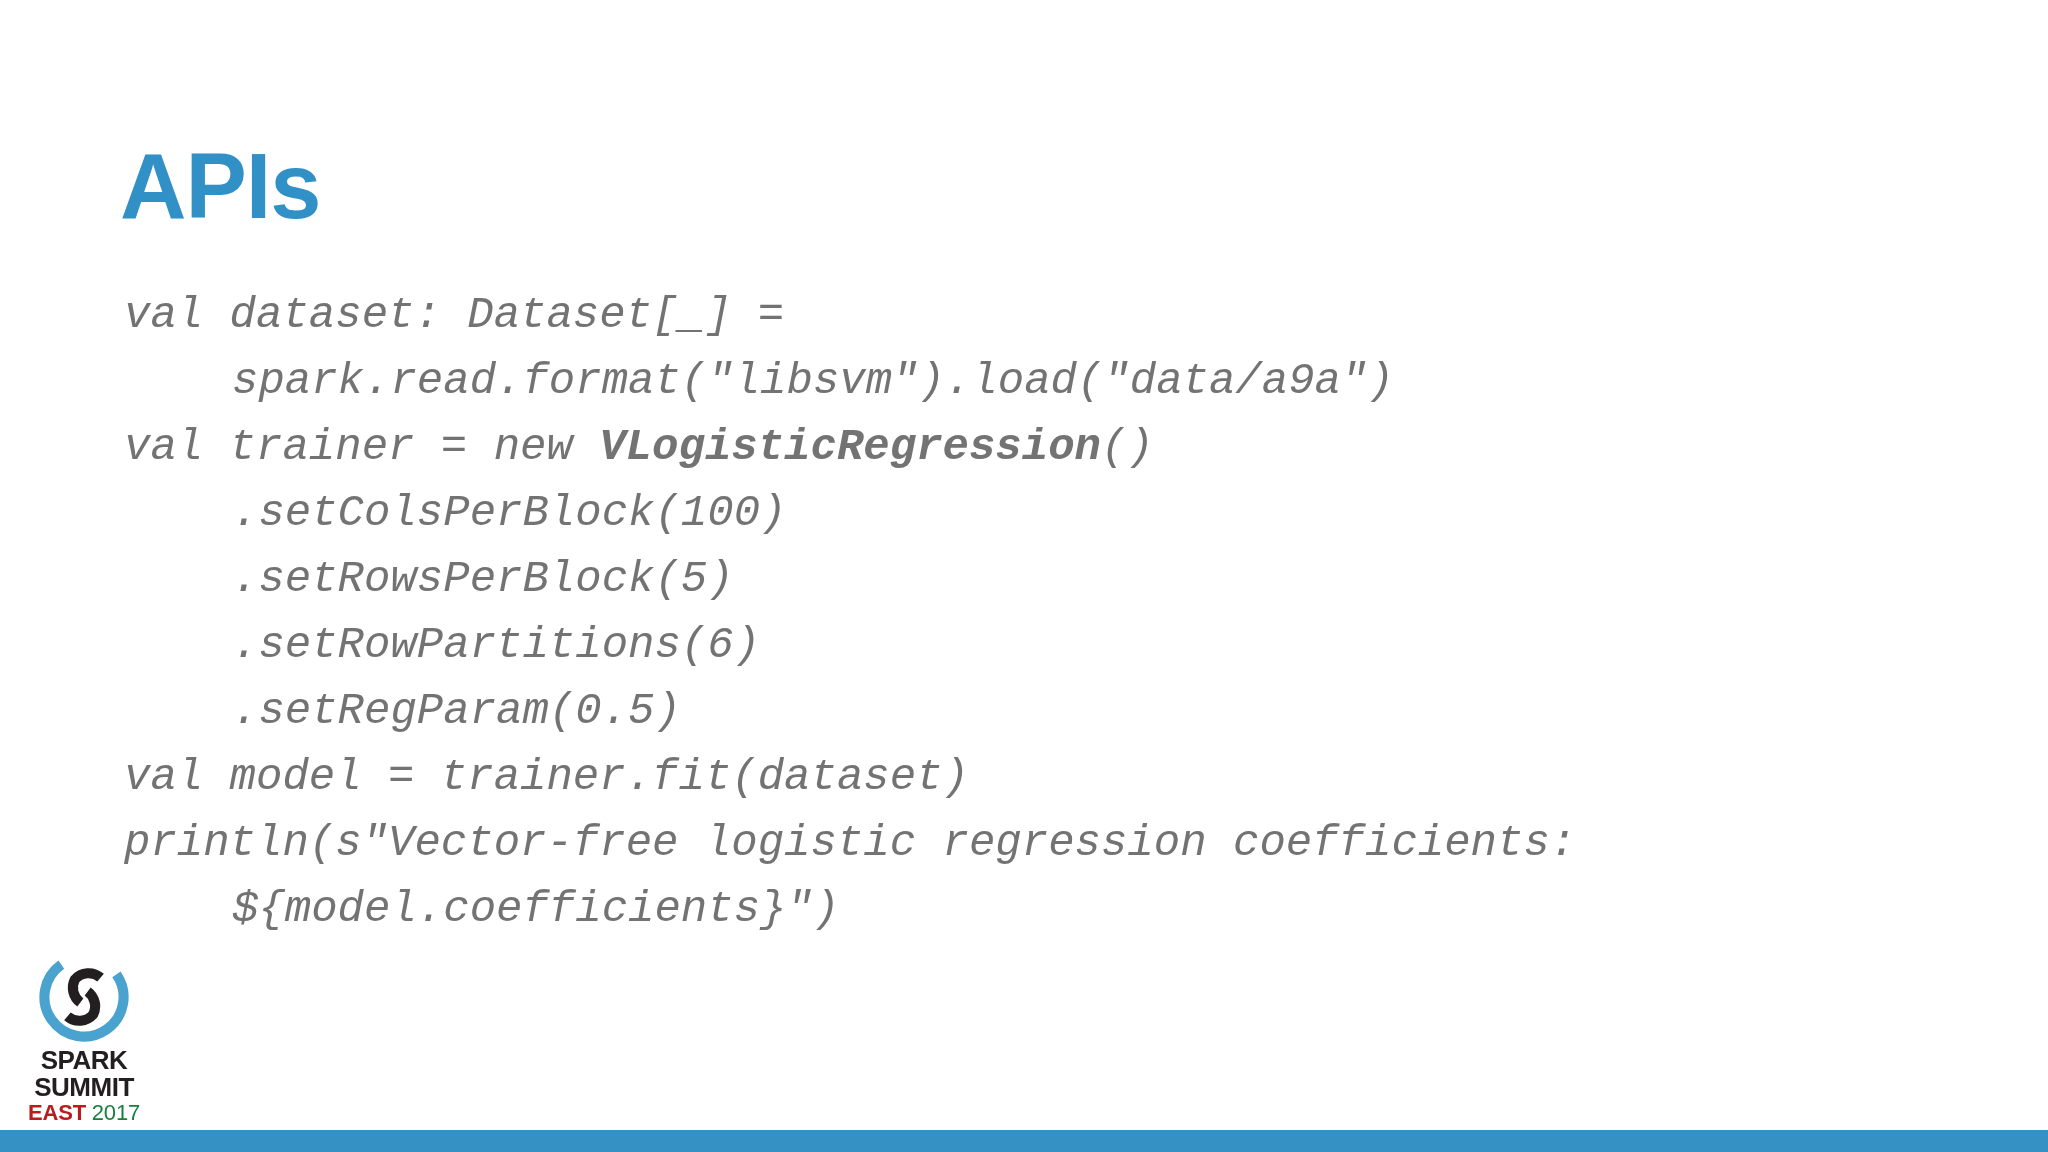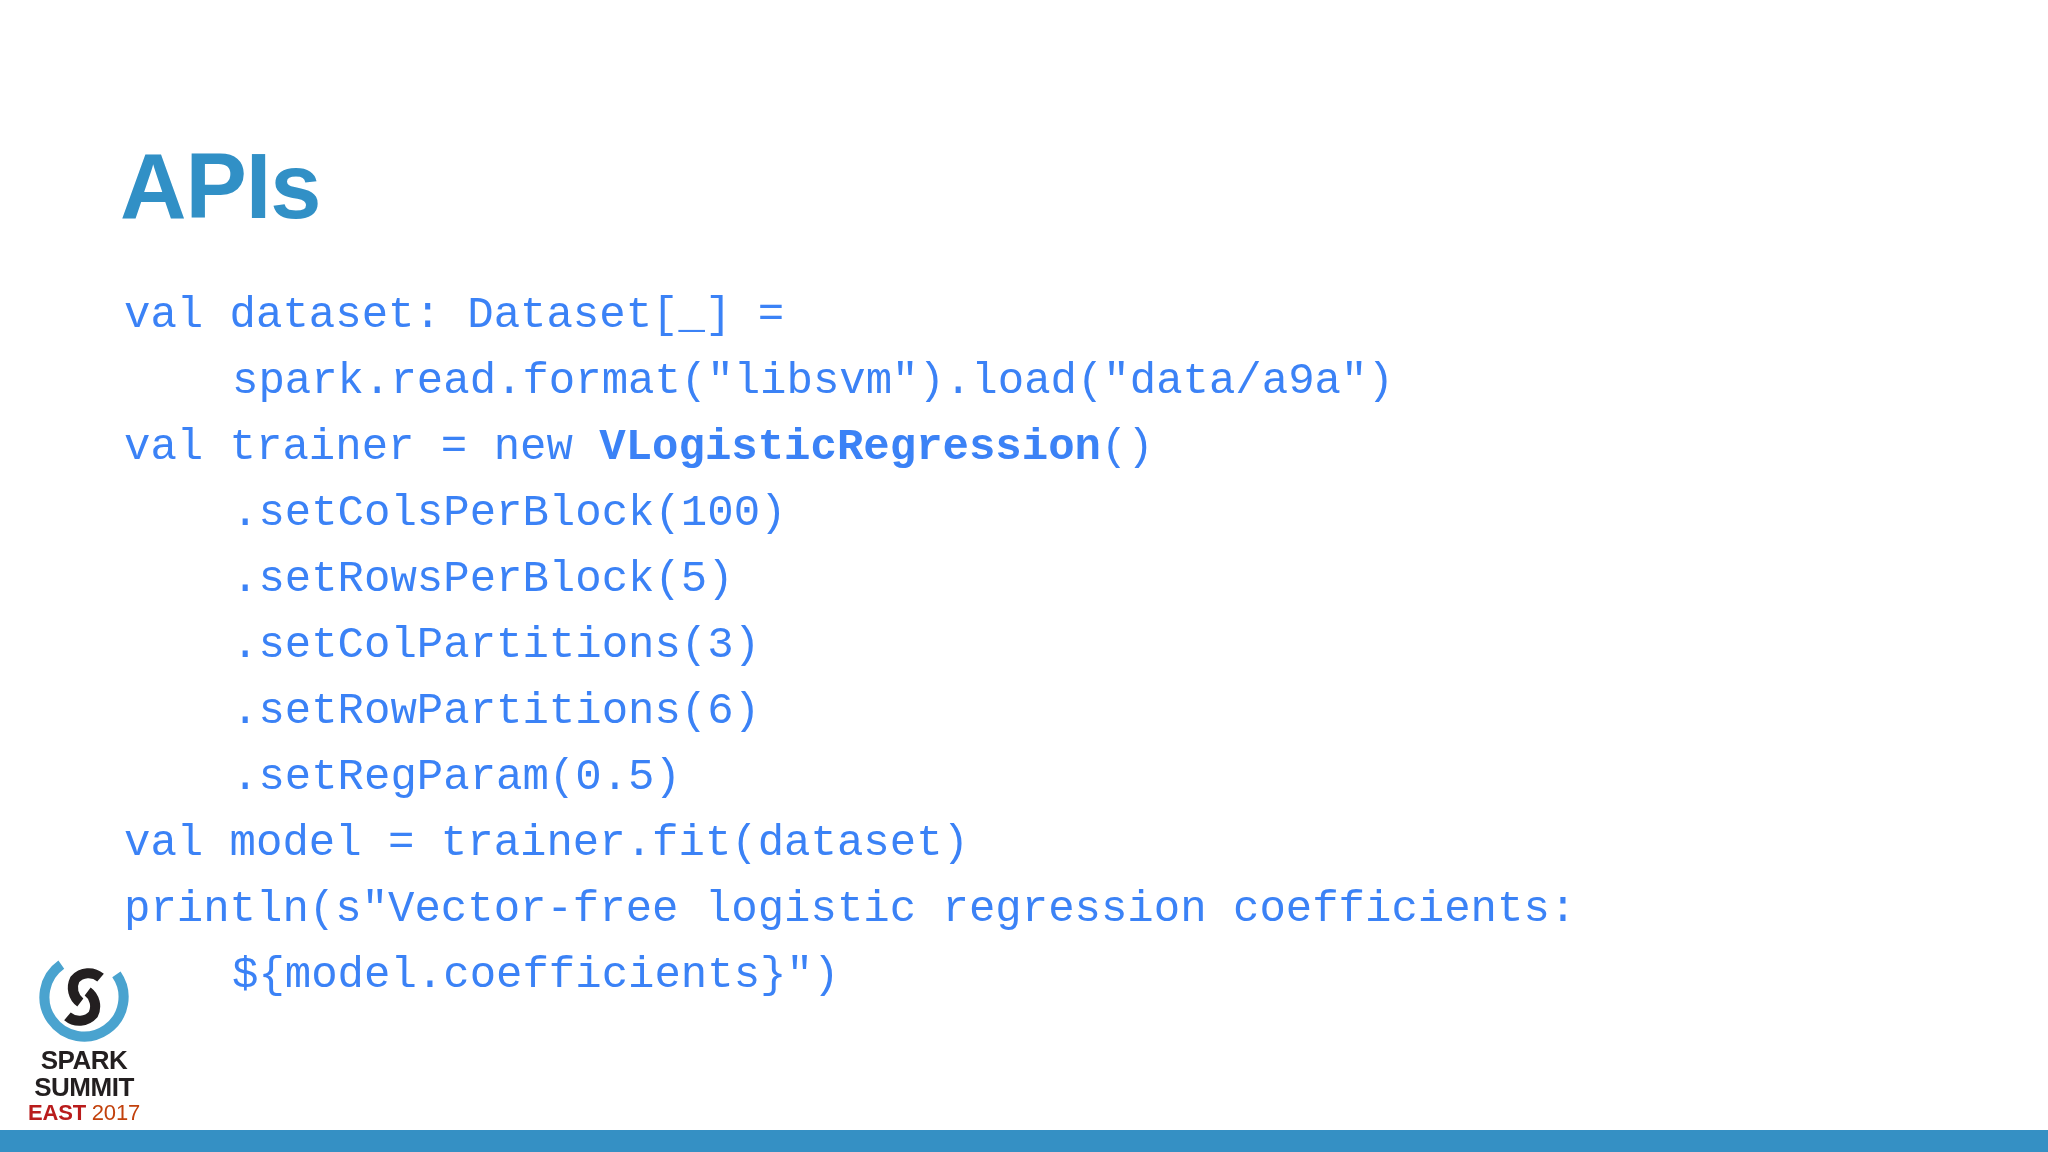--- a/index.html
+++ b/index.html
@@ -43,23 +43,24 @@
     position: absolute;
     left: 124px;
     top: 282px;
     width: 1800px;
   }
 
   .code-line {
     font-family: "Liberation Mono", "DejaVu Sans Mono", monospace;
     font-size: 44px;
     line-height: 66px;
-    color: #3b82f6;
+    color: #737373;
     white-space: pre;
     letter-spacing: 0px;
+    font-style: italic;
   }
 
   .code-line.indent {
     padding-left: 108px;
   }
 
   .code-line .kw-bold {
     font-weight: bold;
   }
 
@@ -103,21 +104,21 @@
     letter-spacing: -0.2px;
   }
 
   .logo-east {
     font-weight: bold;
     color: #b91c1c;
   }
 
   .logo-year {
     font-weight: normal;
-    color: #c2410c;
+    color: #15803d;
   }
 
   
   .bottom-bar {
     position: absolute;
     left: 0;
     right: 0;
     bottom: 0;
     height: 22px;
     background: #3590c4;
@@ -129,21 +130,20 @@
 <div class="slide">
 
   <h1 class="slide-title">APIs</h1>
 
   <div class="code-block">
     <div class="code-line">val dataset: Dataset[_] =</div>
     <div class="code-line indent">spark.read.format("libsvm").load("data/a9a")</div>
     <div class="code-line"><span>val trainer = new </span><span class="kw-bold">VLogisticRegression</span><span>()</span></div>
     <div class="code-line indent">.setColsPerBlock(100)</div>
     <div class="code-line indent">.setRowsPerBlock(5)</div>
-    <div class="code-line indent">.setColPartitions(3)</div>
     <div class="code-line indent">.setRowPartitions(6)</div>
     <div class="code-line indent">.setRegParam(0.5)</div>
     <div class="code-line">val model = trainer.fit(dataset)</div>
     <div class="code-line">println(s"Vector-free logistic regression coefficients:</div>
     <div class="code-line indent">${model.coefficients}")</div>
   </div>
 
   <div class="footer-logo">
     <svg class="logo-mark" width="92" height="92" viewBox="0 0 100 100">
 

